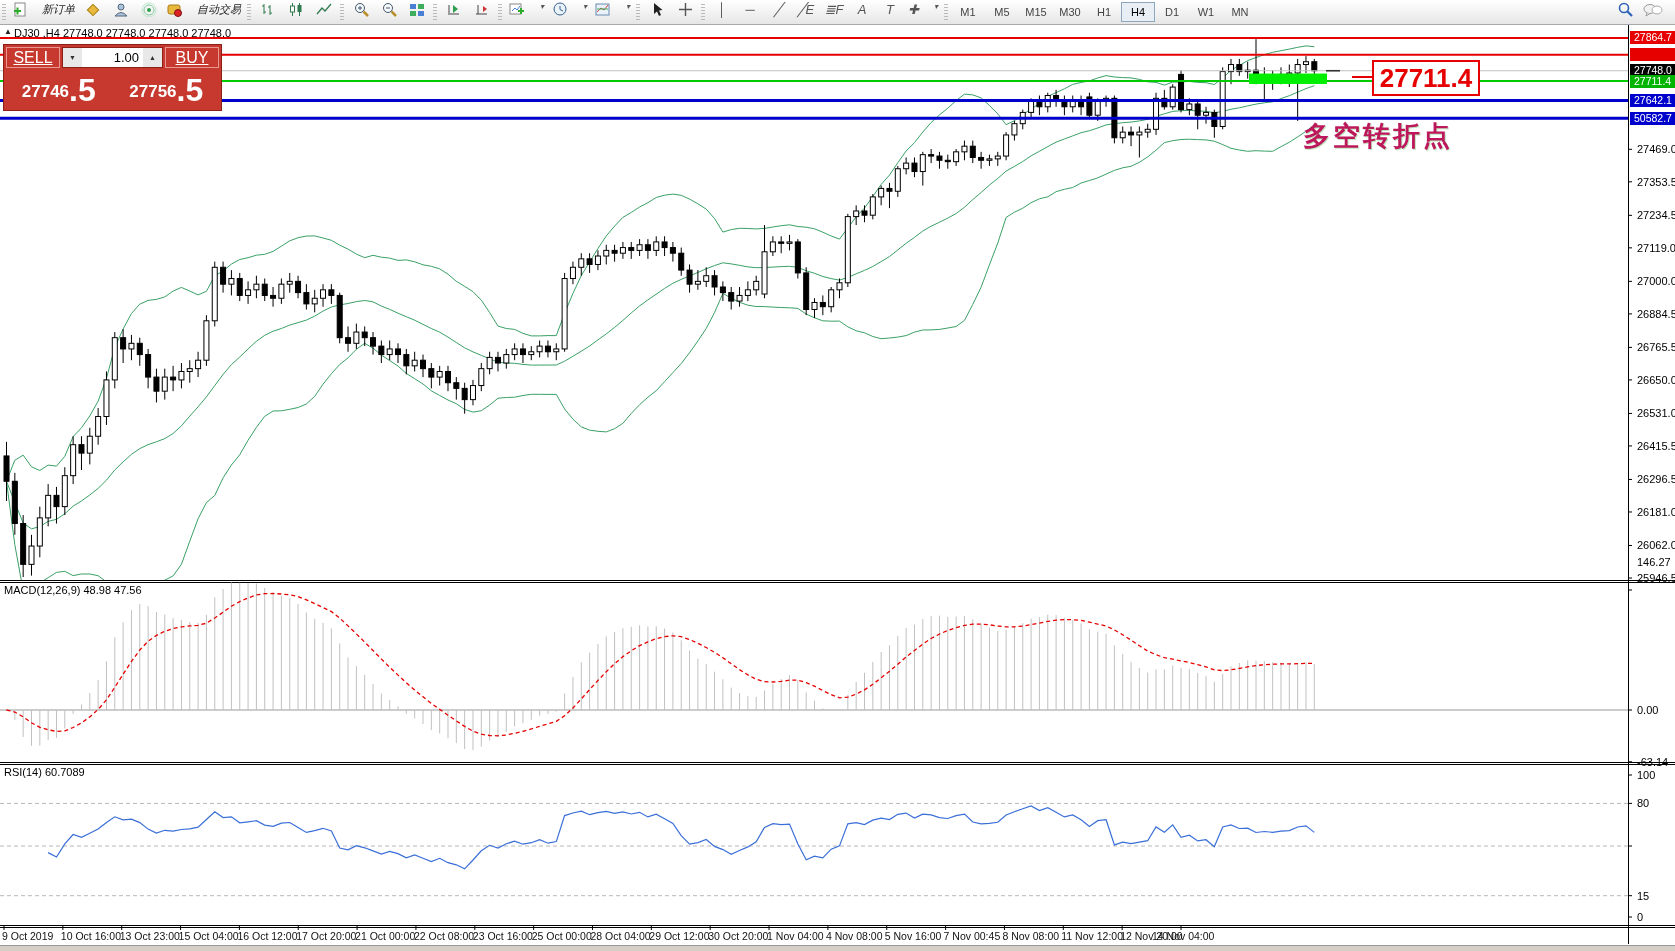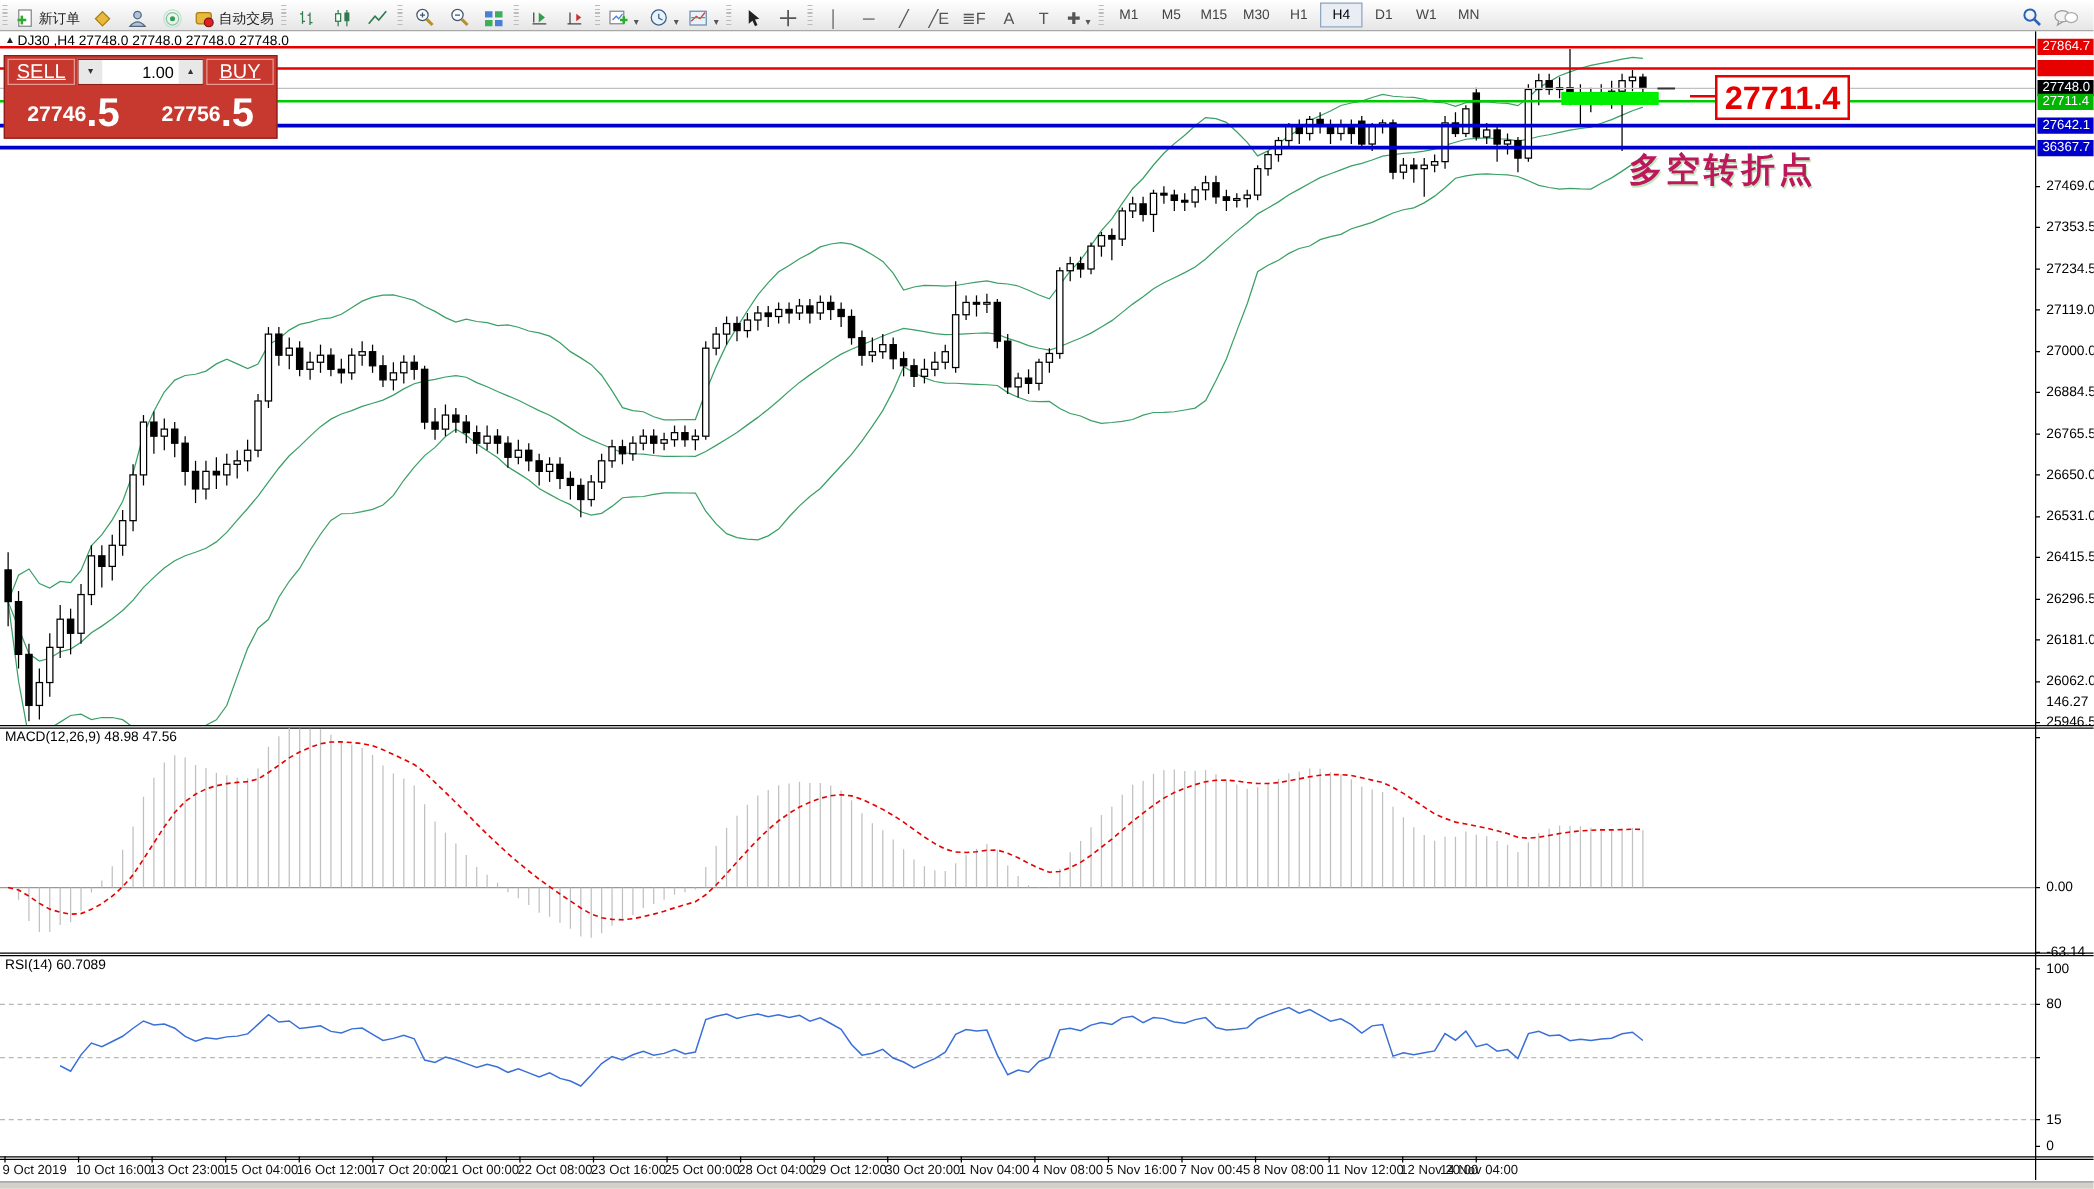--- a/index.html
+++ b/index.html
@@ -4,22 +4,22 @@
 <style>
   html,body{margin:0;padding:0;}
   body{width:1675px;height:951px;position:relative;overflow:hidden;
        font-family:"Liberation Sans",sans-serif;background:#fff;}
   
   #toolbar{position:absolute;top:0;left:0;width:1675px;height:24px;z-index:50;
     background:linear-gradient(#ffffff,#e6e6e6);border-bottom:1px solid #a8a8a8;
     display:flex;align-items:center;font-size:11px;color:#222;}
   .tb-grip{width:4px;height:16px;margin:0 3px 0 2px;
     background:repeating-linear-gradient(#bbb 0 1px,transparent 1px 3px);flex:0 0 auto;}
-  .tb-btn{height:20px;min-width:20px;padding:0 3px;display:flex;align-items:flex-end;gap:3px;
-    justify-content:center;border:1px solid transparent;border-radius:2px;flex:0 0 auto;}
+  .tb-btn{height:20px;min-width:20px;padding:0 3px;display:flex;align-items:flex-start;gap:14px;
+    justify-content:center;border:1px solid transparent;border-radius:2px;flex:0 0 auto;font-style:italic;}
   .tb-btn .cn{white-space:nowrap;}
   .tf-btn{height:18px;min-width:26px;padding:0 3px;display:flex;align-items:center;justify-content:center;
     color:#444;border:1px solid transparent;flex:0 0 auto;font-size:11px;}
   .tf-btn.active{background:#e9eef5;border:1px solid #8fa6c0;color:#000;}
   .caret{font-size:8px;color:#555;margin-left:1px;}
   .glyph{font-size:13px;color:#555;}
   .spacer{flex:1 1 auto;}
   
   #chart-svg{position:absolute;top:0;left:0;z-index:1;}
   .tick{position:absolute;font-size:11px;color:#000;z-index:3;white-space:nowrap;}
@@ -872,16 +872,16 @@
     <div class="timelabel" style="left: 943.6px; top: 930px;">7 Nov 00:45</div>
     <div class="timelabel" style="left: 1002.45px; top: 930px;">8 Nov 08:00</div>
     <div class="timelabel" style="left: 1061.3px; top: 930px;">11 Nov 12:00</div>
     <div class="timelabel" style="left: 1120.15px; top: 930px;">12 Nov 20:00</div>
     <div class="timelabel" style="left: 1152px; top: 930px;">14 Nov 04:00</div>
     <div class="tag" style="top: 31.3788px; background: rgb(230, 0, 0);">27864.7</div>
     <div class="tag" style="top: 48.2173px; background: rgb(230, 0, 0); padding-left: 48px;">27804.9</div>
     <div class="tag" style="top: 64.2392px; background: rgb(0, 0, 0);">27748.0</div>
     <div class="tag" style="top: 74.545px; background: rgb(0, 180, 0);">27711.4</div>
     <div class="tag" style="top: 94.0585px; background: rgb(0, 0, 204);">27642.1</div>
-    <div class="tag" style="top: 111.629px; background: rgb(0, 0, 204);">36367.7</div>
+    <div class="tag" style="top: 111.629px; background: rgb(0, 0, 204);">50582.7</div>
   </div>
 
 <div id="status-strip"></div>
 
 </body></html>

